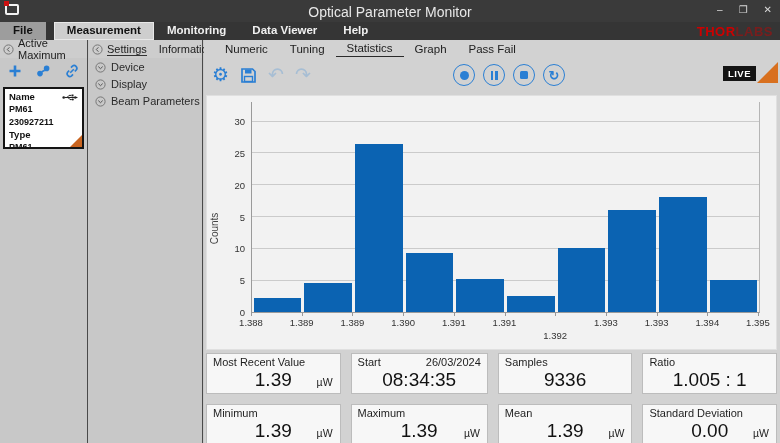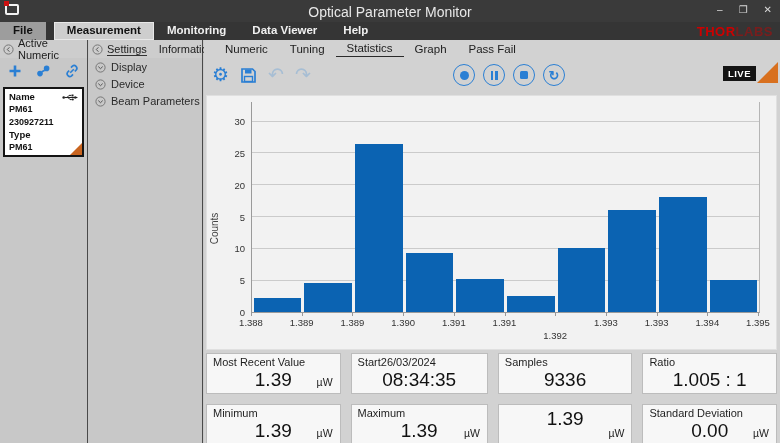--- a/index.html
+++ b/index.html
@@ -24,21 +24,21 @@
 
   
   .panel { position:absolute; top:40px; bottom:0; background:#c8c8c8; }
   .panel-1 { left:0; width:88px; border-right:1px solid #4a4a4a; }
   .panel-2 { left:89px; width:114px; border-right:1px solid #4a4a4a; }
   .panel-header { height:18px; display:flex; align-items:center; gap:4px; padding:0 3px; background:#cdcdcd; font-size:11px; color:#1c1c1c; }
   .circ-icon { flex:0 0 auto; width:11px; height:11px; }
   .dev-toolbar { display:flex; align-items:center; justify-content:space-between; padding:6px 8px 4px; }
   .dev-toolbar svg { display:block; }
 
-  .device-card { position:absolute; left:3px; top:47px; width:81px; height:70px; background:#fff; border:2px solid #141414; padding:2px 4px; overflow:hidden; }
+  .device-card { position:absolute; left:3px; top:47px; width:81px; height:62px; background:#fff; border:2px solid #141414; padding:2px 4px; overflow:hidden; }
   .device-card .row1 { display:flex; justify-content:space-between; align-items:center; }
   .device-card .lbl { font-size:9.5px; font-weight:700; color:#111; line-height:12px; }
   .device-card .val { font-size:9px; font-weight:700; color:#111; line-height:13px; }
   .card-corner { position:absolute; right:-2px; bottom:-2px; width:0; height:0; border-left:16px solid transparent; border-bottom:16px solid #c9641f; }
 
   .tabs-2 { display:flex; gap:12px; }
   .ptab { font-size:11px; color:#1c1c1c; }
   .ptab.selected { border-bottom:1px solid #333; }
   .tree-item { display:flex; align-items:center; gap:5px; padding:3px 2px 2px 6px; font-size:11px; color:#2a2a2a; }
 
@@ -69,21 +69,21 @@
   .xtick-label { position:absolute; font-size:9.5px; color:#333; transform:translateX(-50%); white-space:nowrap; }
   .xtick-mark { position:absolute; width:1px; height:4px; background:#999; }
   .hbar { position:absolute; bottom:0; }
   .ylabel { position:absolute; left:-8px; top:50%; transform:rotate(-90deg); font-size:10px; color:#444; }
   .xlabel { position:absolute; left:44px; right:16px; bottom:2px; text-align:center; font-size:10px; color:#444; }
 
   
   .stats { position:absolute; left:2px; right:3px; top:313px; bottom:2px; display:grid; grid-template-columns:1fr 1.02fr 1fr 1fr; grid-template-rows:1fr 1fr; gap:10px; }
   .cell { position:relative; background:#f7f7f7; border:1px solid #bcbcbc; padding:2px 6px; }
   .cell .c-label { font-size:11px; color:#1e1e1e; }
-  .cell .c-head { display:flex; justify-content:flex-start; }
+  .cell .c-head { display:flex; justify-content:space-between; }
   .cell .c-date { font-size:11px; color:#1e1e1e; }
   .cell .c-value { text-align:center; font-size:19px; color:#111; line-height:23px; }
   .cell .c-unit { position:absolute; right:7px; bottom:5px; font-size:10.5px; color:#222; }
 </style>
 </head>
 <body>
 
 <div class="app">
 
   <div class="titlebar">
@@ -104,21 +104,21 @@
     <div class="menu-item">Help</div>
     <div class="brand"><span>THOR</span><span class="labs">LABS</span></div>
   </div>
 
   <div class="panel panel-1">
     <div class="panel-header">
       <svg class="circ-icon" viewBox="0 0 11 11">
           <circle cx="5.5" cy="5.5" r="4.6" fill="none" stroke="#777" stroke-width="1"></circle>
           <path d="M6.4 3.3 L4.3 5.5 L6.4 7.7" fill="none" stroke="#555" stroke-width="1"></path>
         </svg>
-      <span>Active Numeric</span>
+      <span>Active Maximum</span>
     </div>
     <div class="dev-toolbar">
       <svg width="14" height="14" viewBox="0 0 14 14">
           <path d="M7 1.5 V12.5 M1.5 7 H12.5" stroke="#2a7fd4" stroke-width="2.6"></path>
         </svg>
       <svg width="15" height="14" viewBox="0 0 15 14">
           <circle cx="4" cy="9.6" r="2.8" fill="#2a7fd4"></circle>
           <circle cx="10.6" cy="4.4" r="2.8" fill="#2a7fd4"></circle>
           <path d="M5.8 7.8 L8.8 6.2" stroke="#2a7fd4" stroke-width="1.6"></path>
         </svg>
@@ -157,28 +157,28 @@
       <div class="tabs-2">
         <span class="ptab selected">Settings</span>
         <span class="ptab">Information</span>
       </div>
     </div>
     <div class="tree-item">
       <svg class="circ-icon" viewBox="0 0 11 11">
           <circle cx="5.5" cy="5.5" r="4.6" fill="none" stroke="#777" stroke-width="1"></circle>
           <path d="M3.3 4.6 L5.5 6.7 L7.7 4.6" fill="none" stroke="#555" stroke-width="1"></path>
         </svg>
+      <span>Device</span>
+    </div>
+    <div class="tree-item">
+      <svg class="circ-icon" viewBox="0 0 11 11">
+          <circle cx="5.5" cy="5.5" r="4.6" fill="none" stroke="#777" stroke-width="1"></circle>
+          <path d="M3.3 4.6 L5.5 6.7 L7.7 4.6" fill="none" stroke="#555" stroke-width="1"></path>
+        </svg>
       <span>Display</span>
-    </div>
-    <div class="tree-item">
-      <svg class="circ-icon" viewBox="0 0 11 11">
-          <circle cx="5.5" cy="5.5" r="4.6" fill="none" stroke="#777" stroke-width="1"></circle>
-          <path d="M3.3 4.6 L5.5 6.7 L7.7 4.6" fill="none" stroke="#555" stroke-width="1"></path>
-        </svg>
-      <span>Device</span>
     </div>
     <div class="tree-item">
       <svg class="circ-icon" viewBox="0 0 11 11">
           <circle cx="5.5" cy="5.5" r="4.6" fill="none" stroke="#777" stroke-width="1"></circle>
           <path d="M3.3 4.6 L5.5 6.7 L7.7 4.6" fill="none" stroke="#555" stroke-width="1"></path>
         </svg>
       <span>Beam Parameters</span>
     </div>
   </div>
 
@@ -297,20 +297,21 @@
         <div class="c-label">Minimum</div>
         <div class="c-value">1.39</div>
         <span class="c-unit">µW</span>
       </div>
       <div class="cell">
         <div class="c-label">Maximum</div>
         <div class="c-value">1.39</div>
         <span class="c-unit">µW</span>
       </div>
       <div class="cell">
+        <div class="c-label">Mean</div>
         <div class="c-value">1.39</div>
         <span class="c-unit">µW</span>
       </div>
       <div class="cell">
         <div class="c-label">Standard Deviation</div>
         <div class="c-value">0.00</div>
         <span class="c-unit">µW</span>
       </div>
     </div>
   </div>

